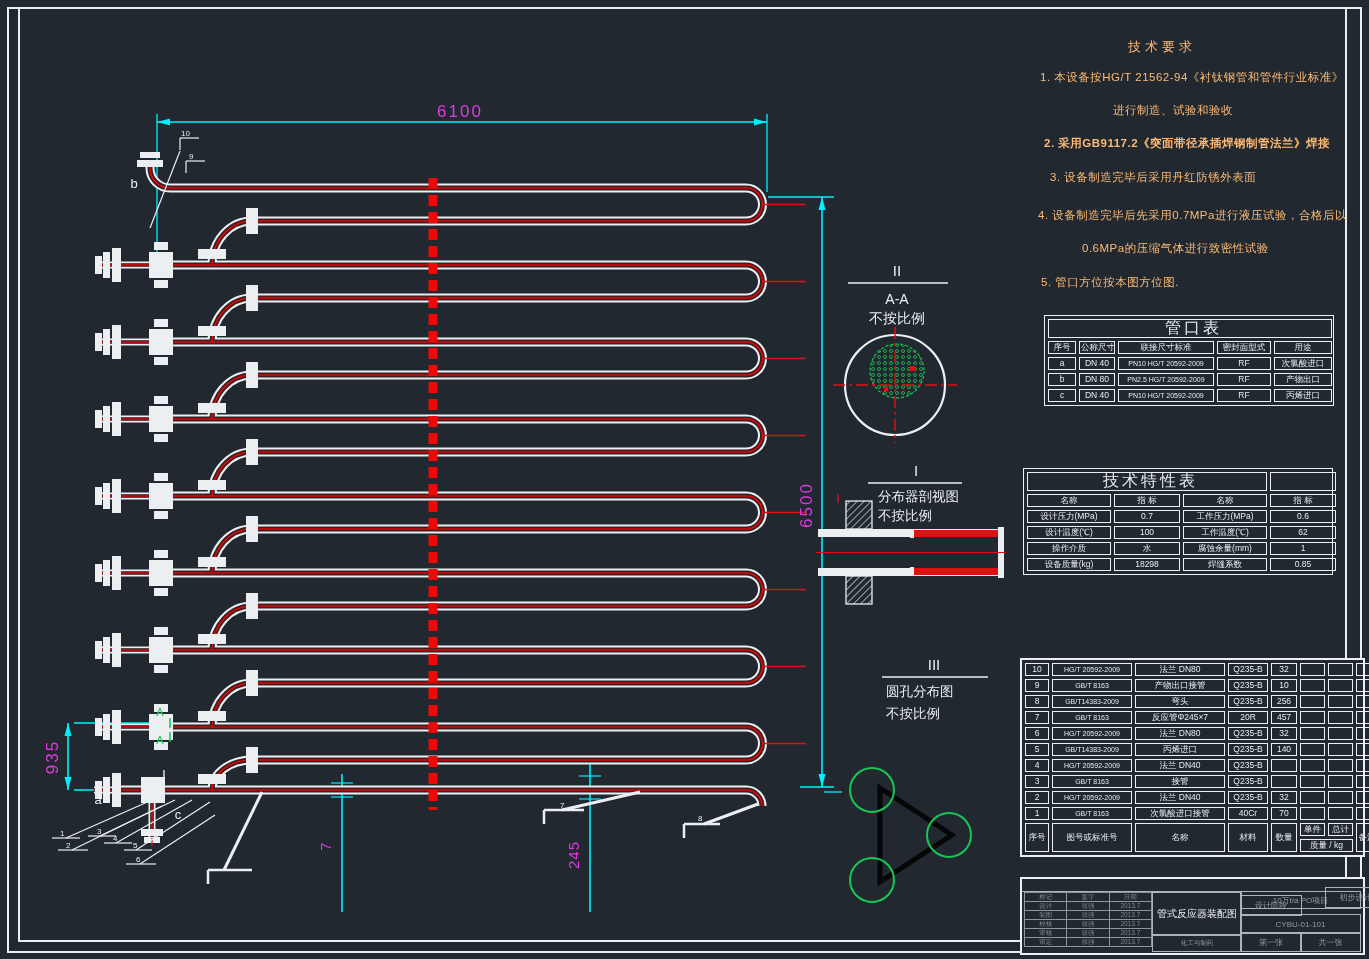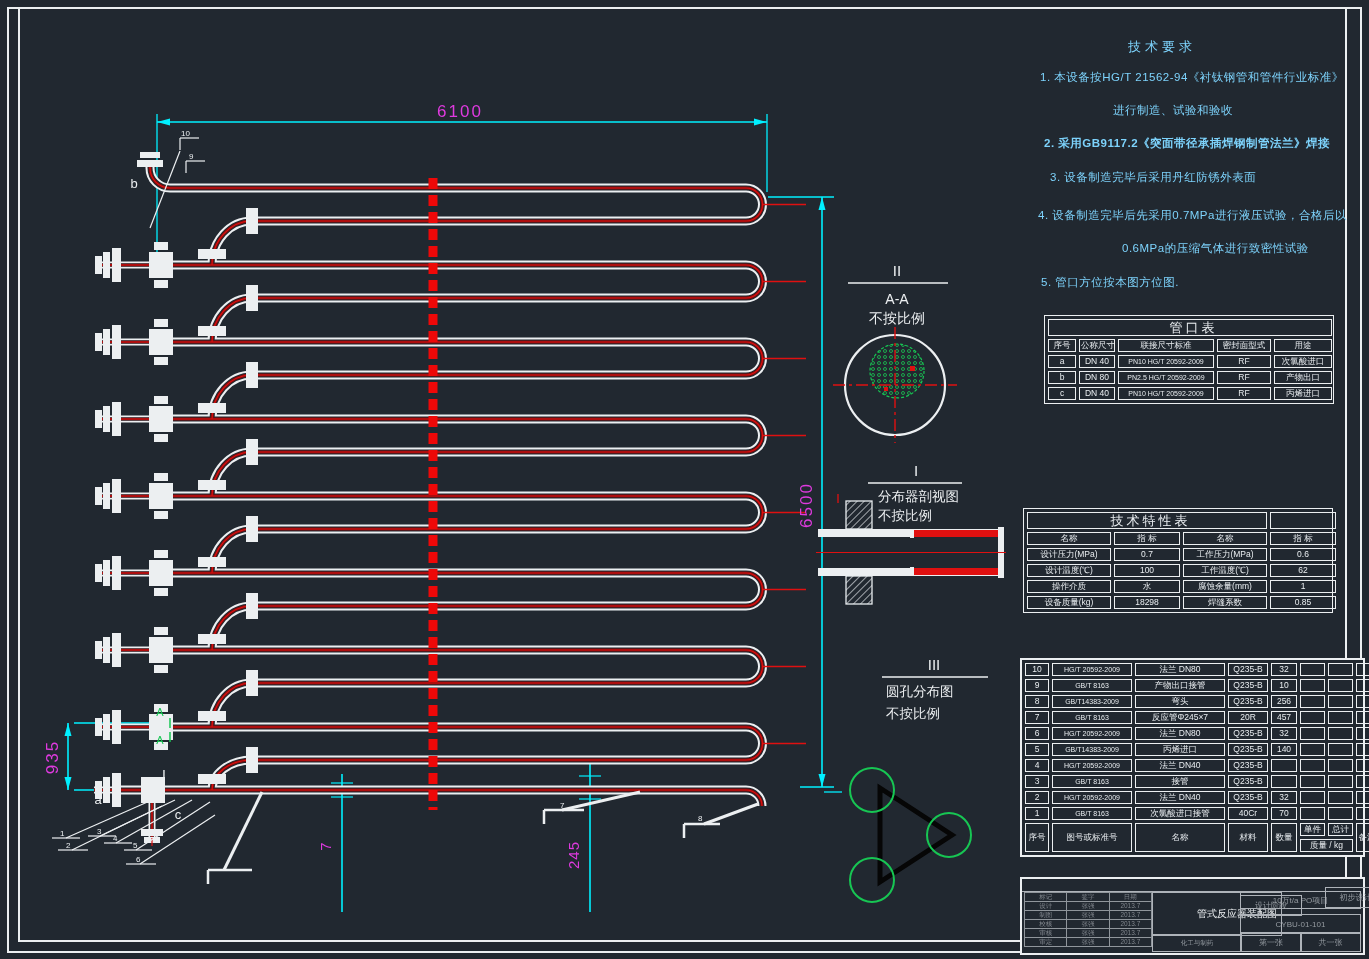--- a/index.html
+++ b/index.html
@@ -1,27 +1,27 @@
 <!DOCTYPE html>
 <html><head>
 <meta charset="utf-8">
 <style>
   html,body{margin:0;padding:0;background:#212830;}
   #sheet{position:relative;width:1369px;height:959px;background:#212830;
          font-family:"Liberation Sans",sans-serif;overflow:hidden;}
   #drawing{position:absolute;left:0;top:0;}
   
-  .tr-line{position:absolute;color:#7dd3fc;font-size:11.5px;white-space:nowrap;letter-spacing:.5px;}
+  .tr-line{position:absolute;color:#fdba74;font-size:11.5px;white-space:nowrap;letter-spacing:.5px;}
   .tr-title{font-size:13px;letter-spacing:4px;}
   
   .cadwrap{position:absolute;background:#212830;border:1.6px solid #eceff1;padding:0;}
   .cadtbl{border-collapse:separate;border-spacing:3px;width:100%;table-layout:fixed;}
   .cadtbl td{border:1.3px solid #eceff1;color:#e9edf0;font-size:8.5px;text-align:center;
              padding:0 1px;height:11px;line-height:1.05;white-space:nowrap;overflow:hidden;}
-  .cadtbl td.title{font-size:13px;height:15px;letter-spacing:3px;padding-left:8px;}
+  .cadtbl td.title{font-size:16px;height:15px;letter-spacing:3px;padding-left:8px;}
   .cadtbl td.small{font-size:7px;}
   .cadtbl td.blank{border:1.3px solid #eceff1;}
   
   #title-block{position:absolute;background:#212830;border:2px solid #eceff1;}
   .tb-cell{position:absolute;color:#959ba1;font-size:8px;display:flex;align-items:center;justify-content:center;
            white-space:nowrap;overflow:hidden;}
   .tb-border{border:1px solid #aeb3b9;}
   .sigtbl{border-collapse:collapse;width:100%;table-layout:fixed;}
   .sigtbl td{border:.8px solid #90969c;color:#80868d;font-size:6.5px;text-align:center;height:8px;
              line-height:1;white-space:nowrap;overflow:hidden;padding:0;}
@@ -334,21 +334,21 @@
         </g>
       </svg></div>
 
   <div id="tech-req">
       <div class="tr-line tr-title" style="left: 1128px; top: 38px;">技术要求</div>
       <div class="tr-line" style="left: 1040px; top: 70px;">1. 本设备按HG/T 21562-94《衬钛钢管和管件行业标准》</div>
       <div class="tr-line" style="left: 1070px; top: 103px; margin-left: 43px;">进行制造、试验和验收</div>
       <div class="tr-line" style="left: 1044px; top: 136px; font-weight: bold;">2. 采用GB9117.2《突面带径承插焊钢制管法兰》焊接</div>
       <div class="tr-line" style="left: 1050px; top: 170px;">3. 设备制造完毕后采用丹红防锈外表面</div>
       <div class="tr-line" style="left: 1038px; top: 208px;">4. 设备制造完毕后先采用0.7MPa进行液压试验，合格后以</div>
-      <div class="tr-line" style="left: 1122px; top: 241px;">0.6MPa的压缩气体进行致密性试验</div>
+      <div class="tr-line" style="left: 1082px; top: 241px;">0.6MPa的压缩气体进行致密性试验</div>
       <div class="tr-line" style="left: 1041px; top: 275px;">5. 管口方位按本图方位图.</div>
     </div>
 
   <div class="cadwrap" id="pipe-table" style="left:1044px;top:315px;width:288px;">
       <table class="cadtbl">
         <colgroup>
           <col style="width: 28px;">
           <col style="width: 36px;">
           <col style="width: 96px;">
           <col style="width: 54px;">
@@ -383,21 +383,21 @@
             <td>c</td>
             <td>DN 40</td>
             <td class="small">PN10 HG/T 20592-2009</td>
             <td>RF</td>
             <td>丙烯进口</td>
           </tr>
         </tbody>
       </table>
     </div>
 
-  <div class="cadwrap" id="spec-table" style="left:1023px;top:508px;width:308px;">
+  <div class="cadwrap" id="spec-table" style="left:1023px;top:468px;width:308px;">
       <table class="cadtbl">
         <colgroup>
           <col style="width: 84px;">
           <col style="width: 66px;">
           <col style="width: 84px;">
           <col style="width: 66px;">
         </colgroup>
         <tbody>
           <tr>
             <td class="title" colspan="3">技术特性表</td>
@@ -598,21 +598,21 @@
             </tr>
             <tr>
               <td>审定</td>
               <td>张强</td>
               <td>2013.7</td>
             </tr>
           </tbody>
         </table>
       </div>
       <div style="position: absolute; left: 0px; top: 12px; width: 218px; border-top: 1px solid rgb(174, 179, 185);"></div>
-      <div class="tb-cell tb-border" style="left: 130px; top: 13px; width: 88px; height: 42px; font-size: 10px; color: rgb(236, 239, 241); padding-left: 40px;">管式反应器装配图</div>
+      <div class="tb-cell tb-border" style="left: 130px; top: 13px; width: 88px; height: 42px; font-size: 10px; color: rgb(236, 239, 241);">管式反应器装配图</div>
       <div class="tb-cell tb-border" style="left: 130px; top: 55px; width: 88px; height: 16px; font-size: 6.5px;">化工与制药</div>
       <div class="tb-cell tb-border" style="left: 218px; top: 12px; width: 119px; height: 16px;">10万t/a PO项目</div>
       <div class="tb-cell tb-border" style="left: 218px; top: 16px; width: 60px; height: 19px;">设计阶段</div>
       <div class="tb-cell tb-border" style="left: 278px; top: 8px; width: 59px; height: 19px; margin-left: 25px;">初步设计</div>
       <div class="tb-cell tb-border" style="left: 218px; top: 35px; width: 119px; height: 18px;">CYBU-01-101</div>
       <div class="tb-cell tb-border" style="left: 218px; top: 53px; width: 60px; height: 18px;">第一张</div>
       <div class="tb-cell tb-border" style="left: 278px; top: 53px; width: 59px; height: 18px;">共一张</div>
     </div>
 </div>
 

